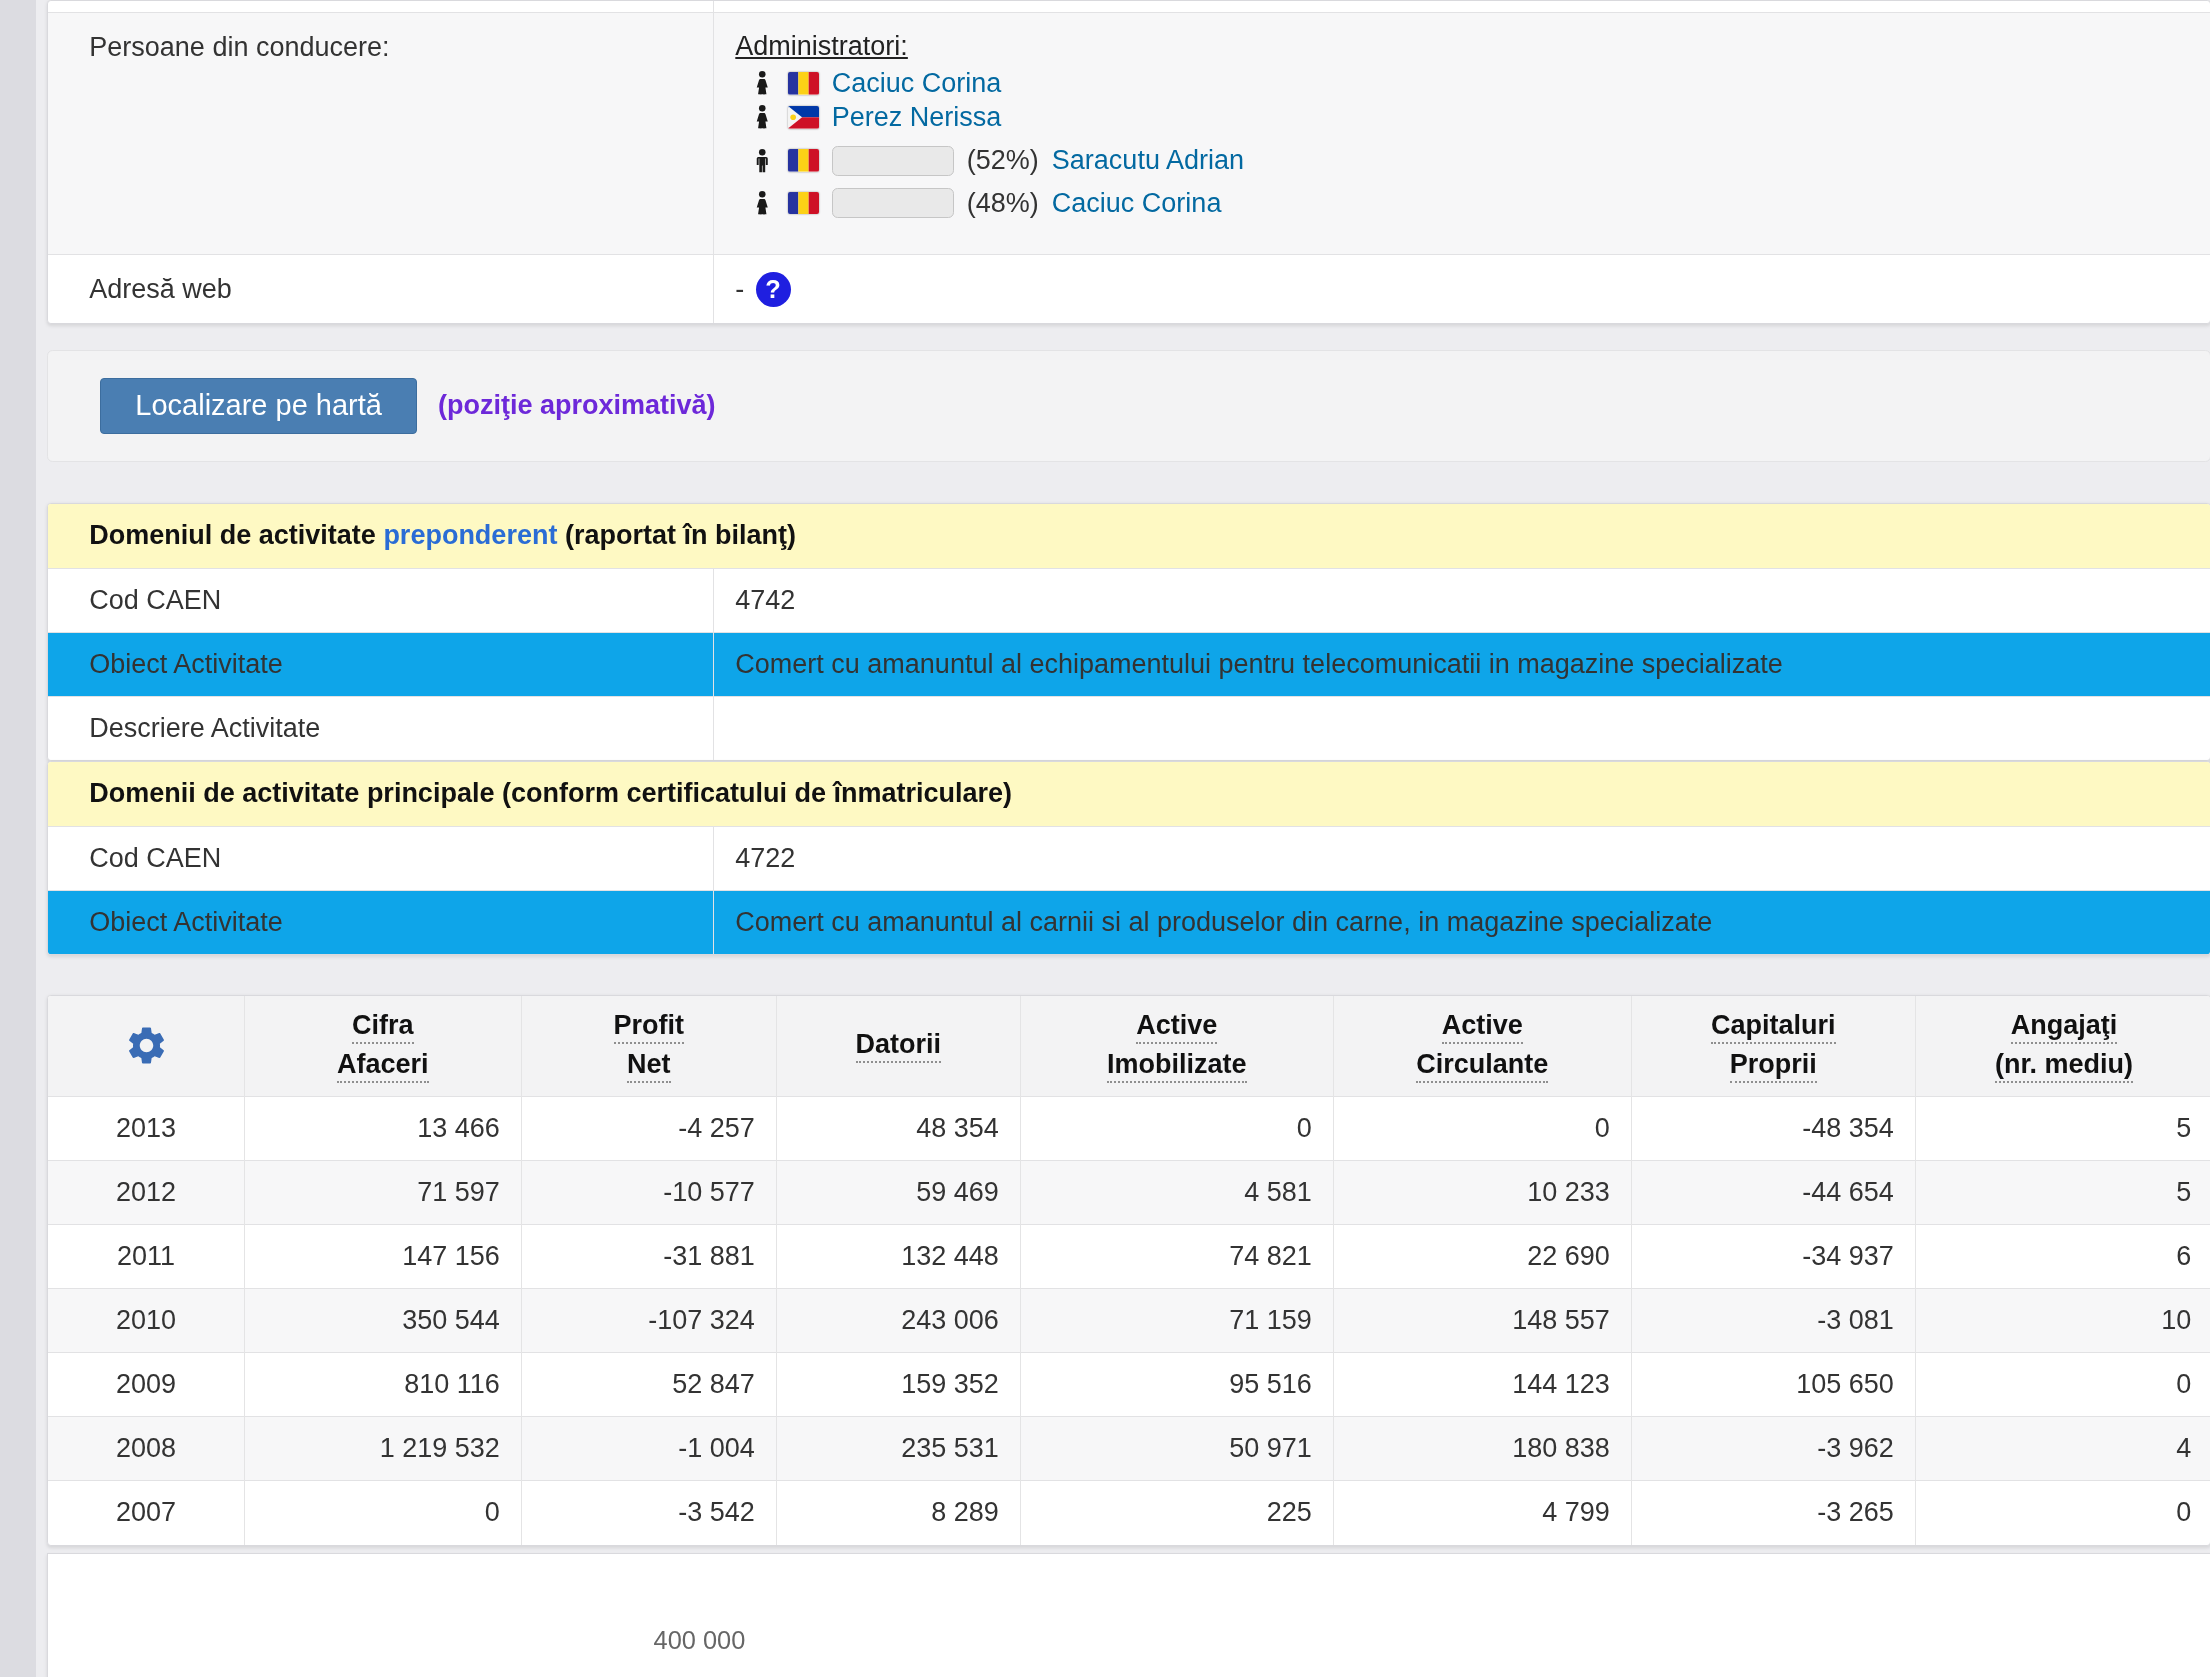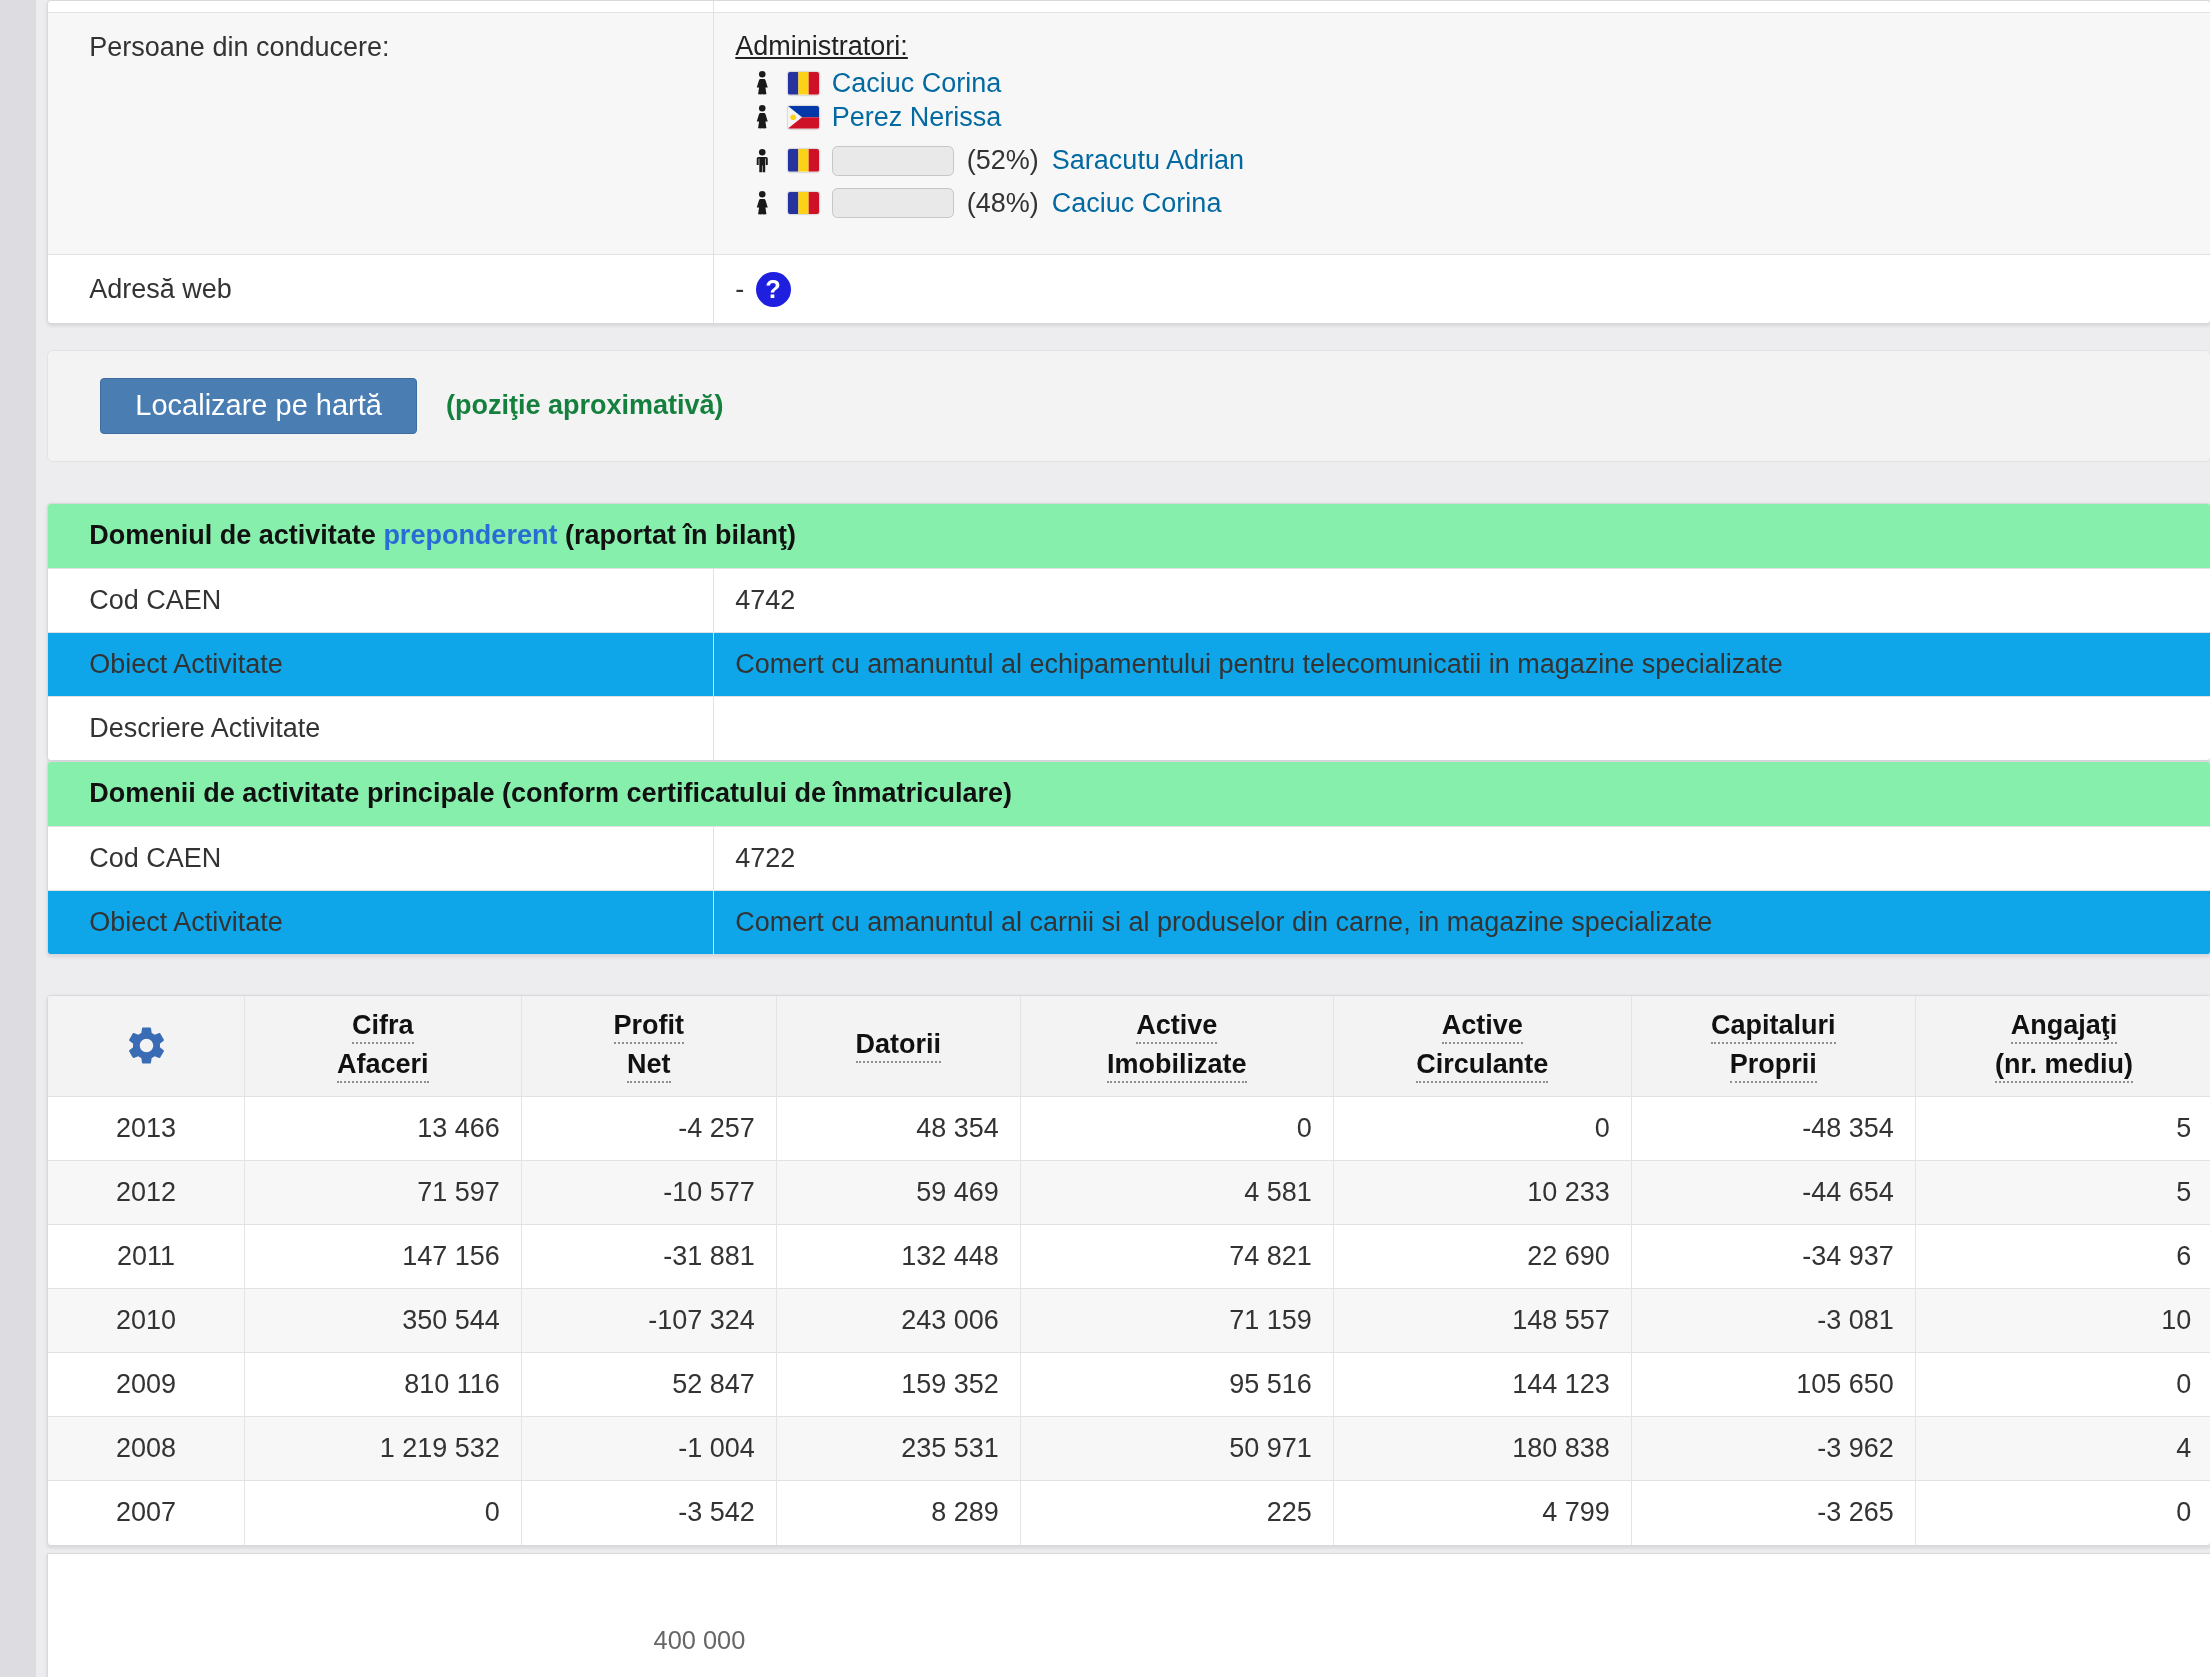--- a/index.html
+++ b/index.html
@@ -45,25 +45,25 @@
   .map-panel {
     margin-top:25.4px; width:2164px; height:112px;
     background:#f3f3f4; border:0.9px solid #e3e3e5; border-radius:5.6px;
     display:flex; align-items:center; padding-left:52px;
   }
   .map-btn {
     height:56px; padding:0 34px; font-size:29px; color:#fff;
     background:#4a7eb2; border:1.9px solid #3c6d9e; border-radius:4px;
     font-family:inherit; cursor:pointer; line-height:53px;
   }
-  .map-note { font-weight:bold; margin-left:29px; color:#15803d; }
+  .map-note { font-weight:bold; margin-left:21px; color:#6d28d9; }
   
   .act1 { margin-top:41px; }
   .act2 { }
-  .act-header { background:#86efac; height:64px; display:flex; align-items:center; padding-left:41px; font-weight:bold; color:#111; }
+  .act-header { background:#fef9c3; height:64px; display:flex; align-items:center; padding-left:41px; font-weight:bold; color:#111; }
   .act-header .lnk { color:#2a6cd5; margin:0 7.5px; cursor:pointer; }
   .act-row { display:flex; border-top:1.9px solid #e2e2e4; height:64px; }
   .act-row.striped { background:#0ea5e9; }
   .act-row .cell-label { display:flex; align-items:center; padding-top:0; }
   .act-row .cell-value { display:flex; align-items:center; padding-top:0; }
   
   .fin { margin-top:40px; }
   table.fin-table { border-collapse:collapse; width:2164px; table-layout:fixed; }
   .fin-table th, .fin-table td { border-left:1.9px solid #e4e4e5; border-top:1.9px solid #e2e2e4; }
   .fin-table th:first-child, .fin-table td:first-child { border-left:none; }

